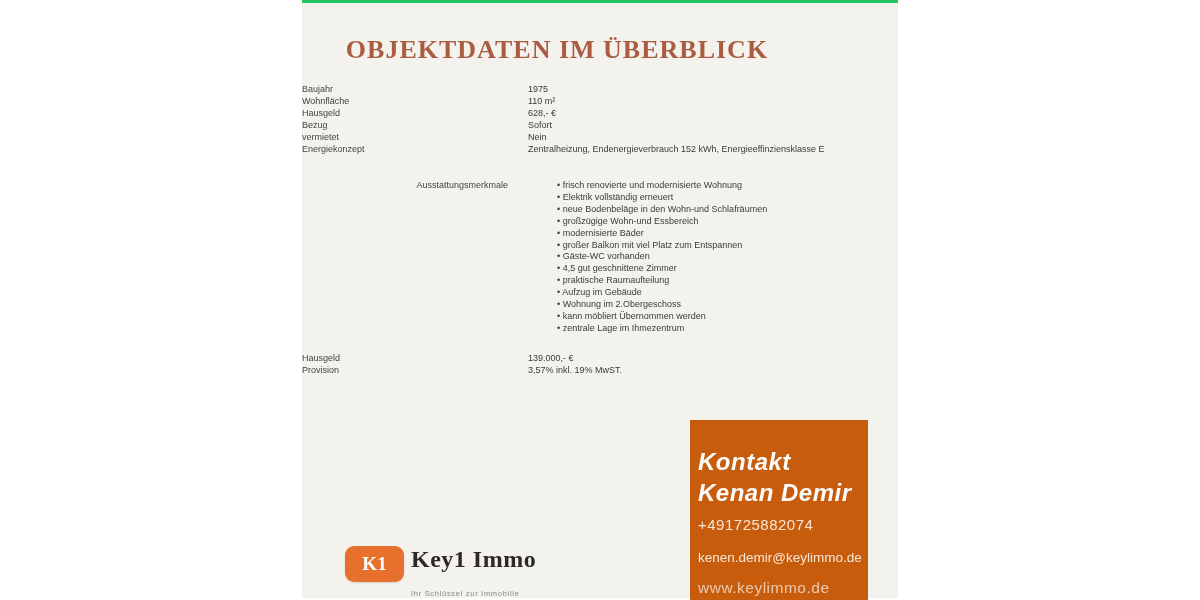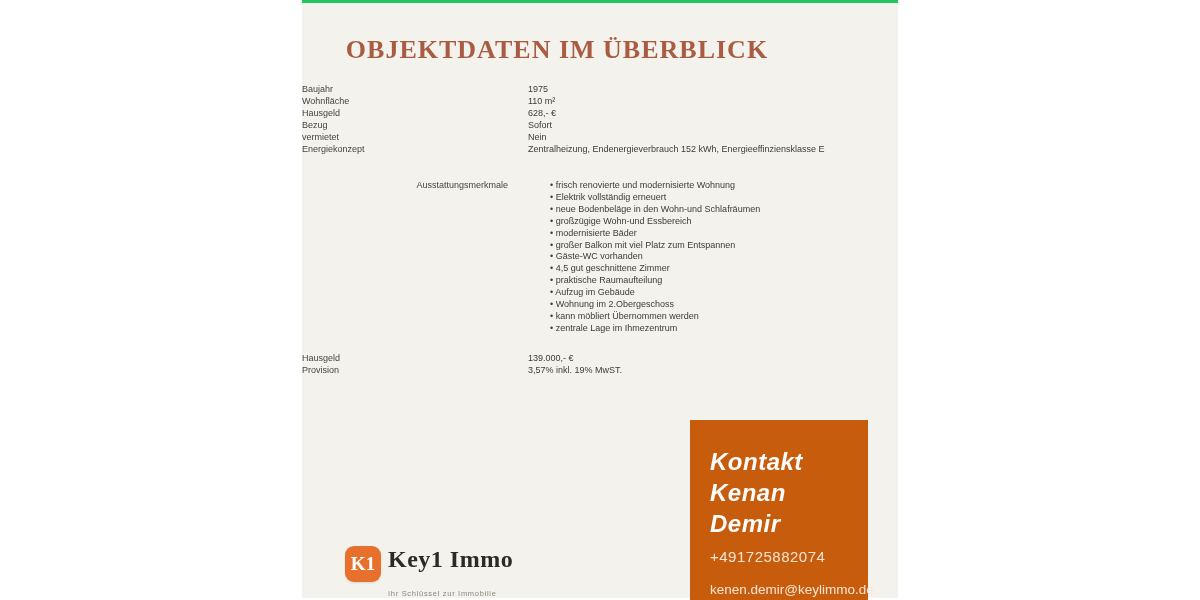--- a/index.html
+++ b/index.html
@@ -29,31 +29,31 @@
     font-size:9px; line-height:12px; color:#3b3b39;
   }
   .kv-grid .kv-label { text-align:left; color:#454441; }
   .kv-grid .kv-value { text-align:left; white-space:nowrap; }
 
   #details { top:80px; }
   #pricing { top:349px; }
 
   .features {
     position:absolute; left:0; top:177px; width:560px;
-    display:grid; grid-template-columns:206px 1fr; column-gap:18px;
+    display:grid; grid-template-columns:206px 1fr; column-gap:25px;
     font-size:9px; color:#3b3b39;
   }
   .features .kv-label { text-align:right; line-height:11px; color:#454441; }
   .features ul { list-style:none; }
   .features li { line-height:11.9px; white-space:nowrap;margin-left:24px; }
   .features li::before { content:"• "; font-size:9px; }
 
   .contact-box {
     position:absolute; left:388px; top:417px; width:178px; height:180px;
-    background:#c75c0d; color:#ffffff; padding:8px 8px 0 20px;
+    background:#c75c0d; color:#ffffff; padding:8px 8px 0 8px;
   }
   .contact-heading {
     margin-top:18px;
     font-size:24px; font-weight:bold; font-style:italic;
     line-height:1.3; letter-spacing:0.5px; color:#fdfcfa;
   }
   .contact-phone {
     margin-top:8px; font-size:15px; letter-spacing:0.5px; color:#f9e6d5;
   }
   .contact-email {
@@ -61,21 +61,21 @@
   }
   .contact-web {
     margin-top:14px; font-size:15.5px; letter-spacing:0.5px; color:rgba(255,255,255,0.66);
   }
 
   .logo {
     position:absolute; left:43px; top:543px;
     display:flex; align-items:flex-start; gap:7px;
   }
   .logo-icon {
-    width:36px; height:36px; border-radius:9px;
+    width:59px; height:36px; border-radius:9px;
     background:#e8702d; color:#ffffff;
     display:flex; align-items:center; justify-content:center;
     font-family:"Liberation Serif", serif; font-weight:bold; font-size:19px;
     box-shadow:0 1px 2px rgba(0,0,0,0.12);
   }
   .logo-text { padding-top:1px; }
   .logo-name {
     font-family:"Liberation Serif", serif; font-weight:bold;
     font-size:24px; line-height:1; color:#2d2a26; letter-spacing:0.5px;
   }

